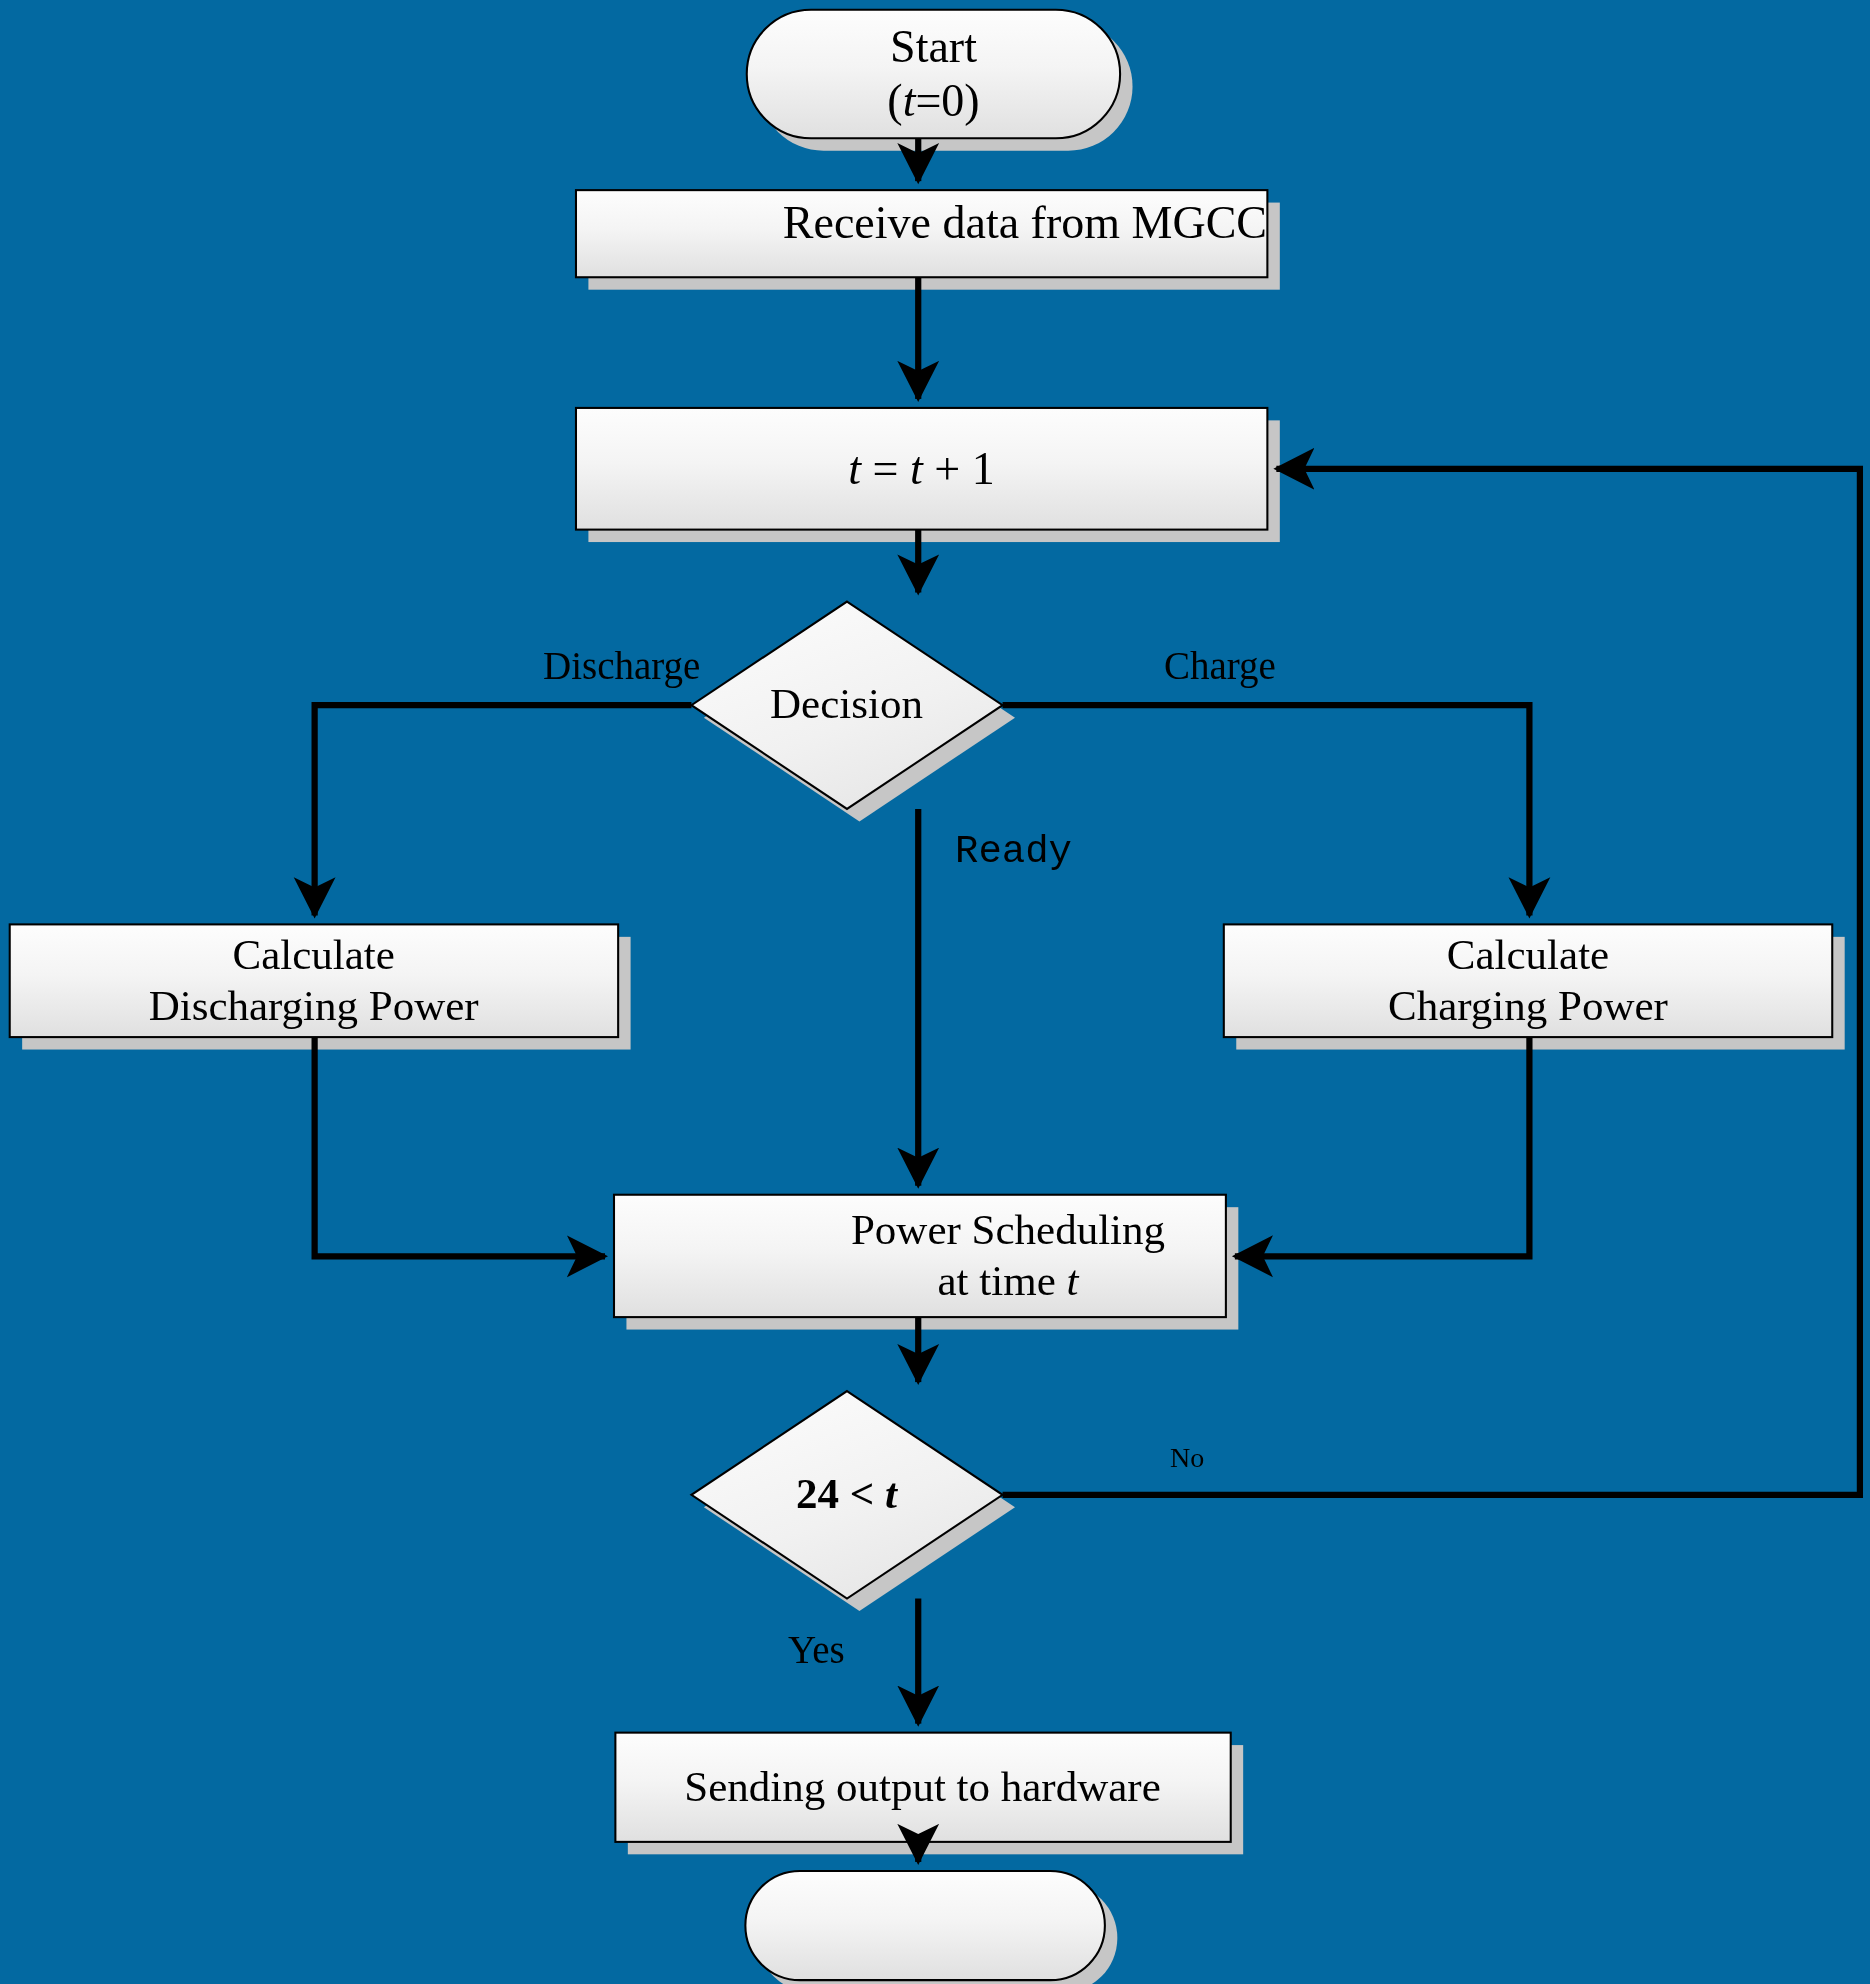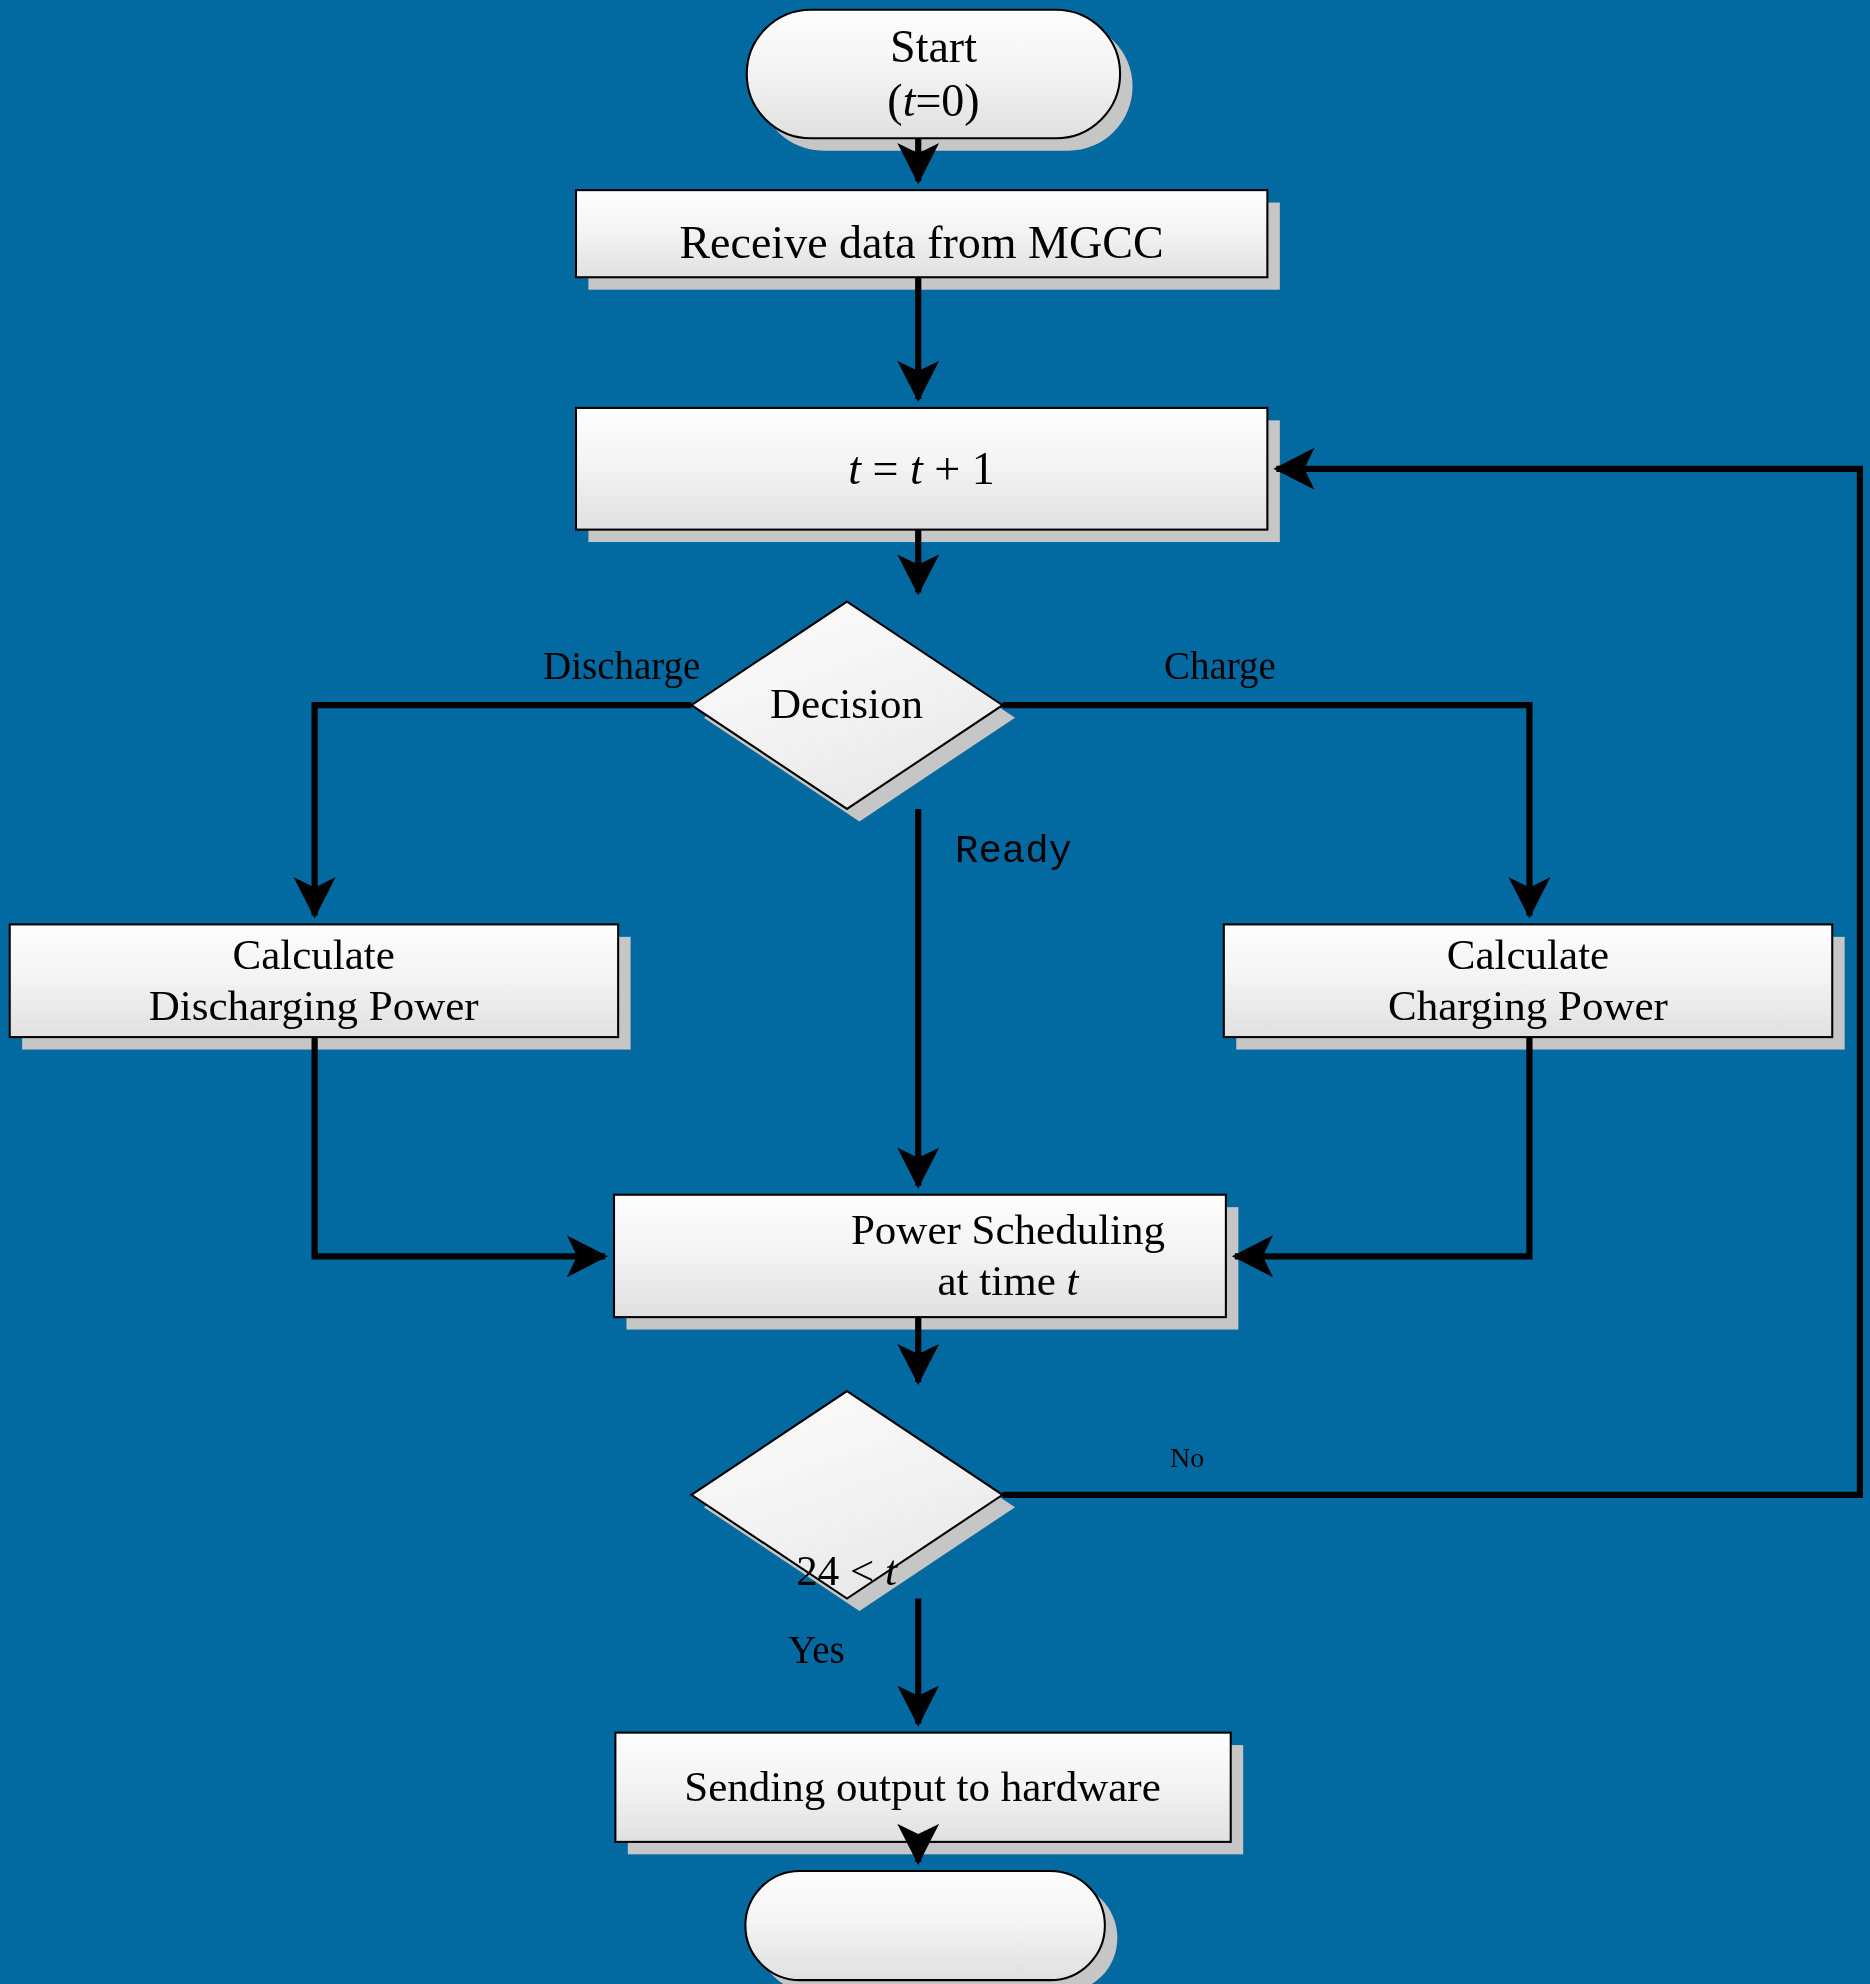--- a/index.html
+++ b/index.html
@@ -108,21 +108,21 @@
       <path d="M 1328 2312 L 1328 2493" marker-end="url(#arrow)"></path>
       <path d="M 1328 2664 L 1328 2693" marker-end="url(#arrow)"></path>
     </g>
   </svg>
 
   <div class="node-label" style="left:747px; top:9.7px; width:373px; height:129px; font-size:46px;">
     <span>Start</span>
     <span>(<span class="ital">t</span>=0)</span>
   </div>
 
-  <div class="node-label" style="left:576px; top:200px; width:691px; height:87px; font-size:46px;">
+  <div class="node-label" style="left:576px; top:180px; width:691px; height:87px; font-size:46px;align-items:flex-end;">
     <span>Receive data from MGCC</span>
   </div>
 
   <div class="node-label" style="left:576px; top:408px; width:691px; height:122px; font-size:46px;">
     <span><span class="ital">t</span> = <span class="ital">t</span> + 1</span>
   </div>
 
   <div class="node-label" style="left:691px; top:601px; width:311px; height:207px; font-size:43px;">
     <span>Decision</span>
   </div>
@@ -135,21 +135,21 @@
   <div class="node-label" style="left:1224px; top:924px; width:608px; height:113px; font-size:43px;">
     <span>Calculate</span>
     <span>Charging Power</span>
   </div>
 
   <div class="node-label" style="left:614px; top:1195px; width:740px; height:122px; font-size:43px;padding-left:24px;">
     <span>Power Scheduling</span>
     <span>at time <span class="ital">t</span></span>
   </div>
 
-  <div class="node-label" style="left:691px; top:1468px; width:311px; height:207px; font-size:43px;">
+  <div class="node-label" style="left:691px; top:1391px; width:311px; height:207px; font-size:43px;font-weight:bold;">
     <span>24 &lt; <span class="ital">t</span></span>
   </div>
 
   <div class="node-label" style="left:615px; top:1733px; width:615px; height:109px; font-size:43px;">
     <span>Sending output to hardware</span>
   </div>
 
 
   <div class="edge-label" style="left:543px; top:643px; font-size:39px;">Discharge</div>
   <div class="edge-label" style="left:1164px; top:643px; font-size:39px;">Charge</div>

